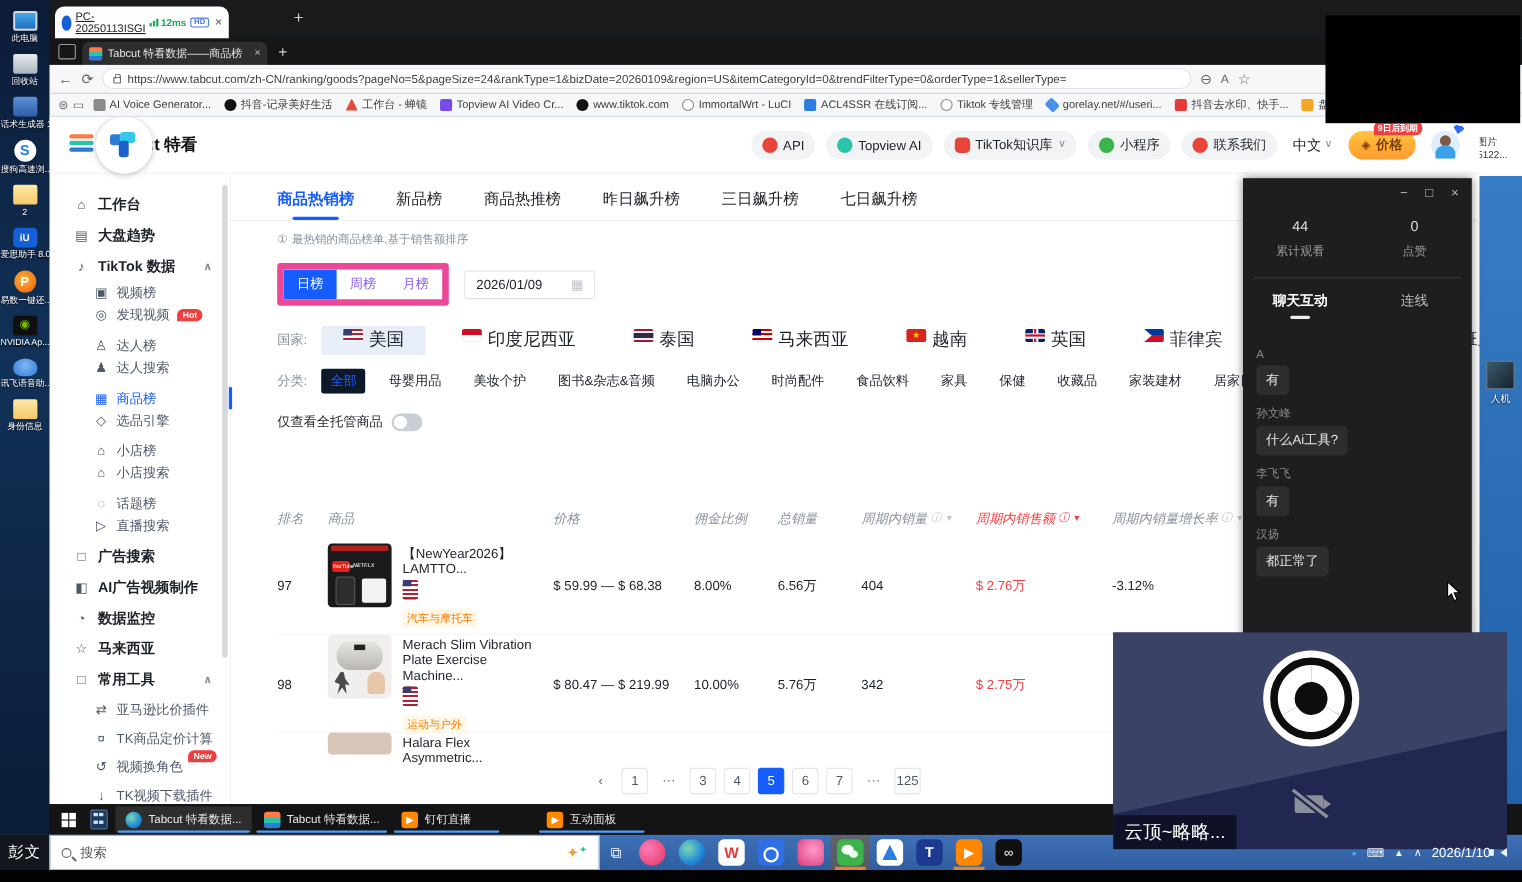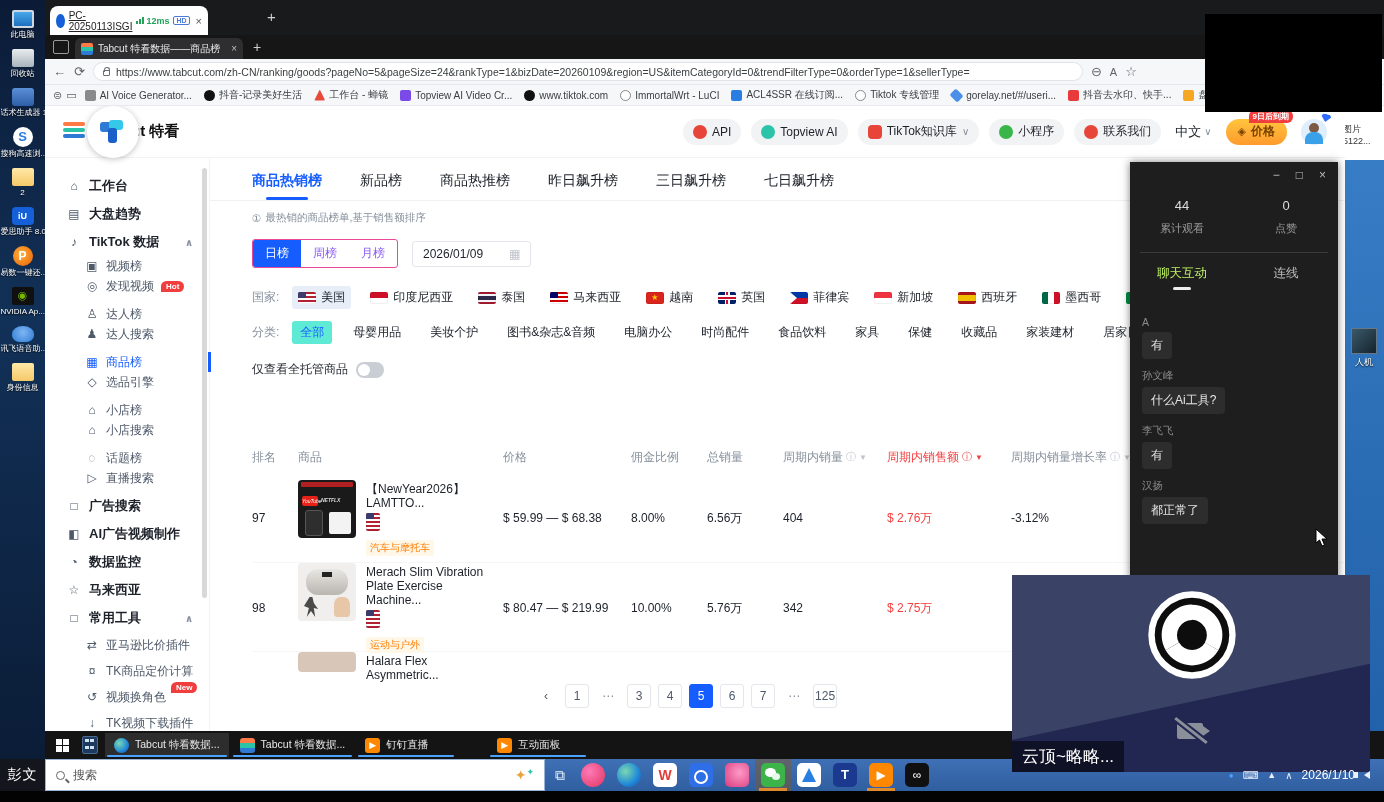--- a/index.html
+++ b/index.html
@@ -80,28 +80,28 @@
   .sind{position:absolute;right:0;width:3px;height:20px;background:#165dff;}
   
   .main{position:absolute;left:165px;top:52px;width:1135px;height:573px;padding:14px 0 0 42px;}
   .tabs{display:flex;gap:38px;font-size:14px;color:#1d2129;position:relative;}
   .tabs .tb{padding-bottom:10px;position:relative;}
   .tabs .tb.active{color:#165dff;font-weight:bold;}
   .tabs .tb.active::after{content:"";position:absolute;left:14px;right:14px;bottom:0;height:3px;background:#165dff;border-radius:2px;}
   .tabdiv{height:1px;background:#f0f1f3;margin:0 0 10px -42px;}
   .infoline{color:#86909c;font-size:10.5px;display:flex;gap:4px;align-items:center;}
   .controls{display:flex;gap:14px;margin-top:14px;align-items:center;}
-  .seg{display:flex;border:1px solid #ec4899;border-radius:3px;overflow:hidden;}
+  .seg{display:flex;border:6px solid #ec4899;border-radius:3px;overflow:hidden;}
   .seg span{padding:5px 12px;font-size:12px;color:#8b5cf6;}
   .seg span.active{background:#165dff;color:#fff;}
   .dateinp{border:1px solid #e5e6eb;border-radius:3px;padding:5px 10px;display:flex;gap:26px;align-items:center;font-size:12px;color:#1d2129;}
   .dateinp .cal{color:#c0c4cc;}
   .frow{display:flex;align-items:center;gap:13px;margin-top:18px;flex-wrap:nowrap;white-space:nowrap;overflow:hidden;}
   .frow .flabel{color:#86909c;flex:0 0 auto;}
-  .citem{display:flex;align-items:center;gap:5px;color:#1d2129;font-size:12px;padding:3px 6px;border-radius:3px;flex:0 0 auto;}
+  .citem{display:flex;align-items:flex-start;gap:5px;color:#1d2129;font-size:16px;padding:3px 20px;border-radius:3px;flex:0 0 auto;}
   .citem.active{background:#e8eef8;}
   .flag{width:18px;height:12px;border-radius:2px;display:inline-block;position:relative;overflow:hidden;box-shadow:inset 0 0 0 1px rgba(0,0,0,.06);flex:0 0 18px;}
   .f-us{background:repeating-linear-gradient(180deg,#b22234 0 2px,#fff 2px 4px);}
   .f-us::after,.f-my::after{content:"";position:absolute;left:0;top:0;width:8px;height:6px;background:#3c3b6e;}
   .f-id{background:linear-gradient(180deg,#ce1126 50%,#fff 50%);}
   .f-th{background:linear-gradient(180deg,#a51931 0 17%,#f4f5f8 17% 33%,#2d2a4a 33% 67%,#f4f5f8 67% 83%,#a51931 83%);}
   .f-my{background:repeating-linear-gradient(180deg,#cc0001 0 2px,#fff 2px 4px);}
   .f-my::after{background:#010066;}
   .f-vn{background:#da251d;}
   .f-vn::after{content:"★";position:absolute;left:5px;top:0;color:#ffcd00;font-size:8px;line-height:12px;}
@@ -110,28 +110,28 @@
   .f-ph::after{content:"";position:absolute;left:0;top:0;border-top:6px solid transparent;border-bottom:6px solid transparent;border-left:7px solid #fff;}
   .f-sg{background:linear-gradient(180deg,#ef3340 50%,#fff 50%);}
   .f-es{background:linear-gradient(180deg,#aa151b 25%,#f1bf00 25% 75%,#aa151b 75%);}
   .f-mx{background:linear-gradient(90deg,#006847 33%,#fff 33% 67%,#ce1126 67%);}
   .f-it{background:linear-gradient(90deg,#009246 33%,#fff 33% 67%,#ce2b37 67%);}
   .f-jp{background:#fff;}
   .f-jp::after{content:"";position:absolute;left:6px;top:3px;width:6px;height:6px;border-radius:50%;background:#bc002d;}
   .f-br{background:#009c3b;}
   .f-br::after{content:"";position:absolute;left:6px;top:3px;width:6px;height:6px;background:#ffdf00;transform:rotate(45deg);}
   .cat{padding:3px 8px;border-radius:3px;color:#1d2129;flex:0 0 auto;}
-  .cat.active{background:#5eead4;color:#165dff;}
+  .cat.active{background:#0f172a;color:#165dff;}
   .togglerow{display:flex;align-items:center;gap:8px;margin-top:17px;color:#1d2129;}
   .switch{width:28px;height:16px;border-radius:8px;background:#c9cdd4;position:relative;}
   .switch::after{content:"";position:absolute;left:2px;top:2px;width:12px;height:12px;border-radius:50%;background:#fff;}
   
   .tablewrap{margin-top:62px;}
   .thead,.trow{display:grid;grid-template-columns:46px 205px 128px 76px 76px 104px 124px 130px;align-items:center;}
-  .thead{color:#86909c;font-size:12px;height:34px;}
+  .thead{color:#86909c;font-size:12px;height:34px;font-style:italic;}
   .thead .hcell{display:flex;align-items:center;gap:3px;}
   .thead .red{color:#f53f3f;}
   .tinfo{font-size:10px;color:#c0c4cc;}
   .sorts{font-size:8px;color:#c0c4cc;}
   .trow{height:88px;}
   .pimg{width:58px;height:58px;border-radius:4px;overflow:hidden;position:relative;flex:0 0 58px;}
   .prodcell{display:flex;gap:10px;}
   .pmeta{display:flex;flex-direction:column;gap:3px;padding-top:2px;}
   .ptitle{font-size:12px;color:#1d2129;line-height:14px;max-width:130px;}
   .tag{color:#ff7d00;background:#fff7e8;font-size:10px;border-radius:2px;padding:1px 4px;align-self:flex-start;margin-top:6px;}
@@ -210,21 +210,21 @@
   
   .chat{left:1130px;top:162px;width:208px;height:569px;background:#1e1e1e;color:#ddd;box-shadow:0 0 8px rgba(0,0,0,.5);}
   .chat .bar{height:26px;display:flex;align-items:center;justify-content:flex-end;gap:16px;padding:0 12px;color:#bbb;font-size:12px;}
   .chat .stats{display:flex;margin-top:10px;}
   .chat .stat{flex:1;text-align:center;}
   .chat .stat .v{font-size:13px;color:#ddd;}
   .chat .stat .k{font-size:11px;color:#9a9a9a;margin-top:8px;}
   .chat .div{height:1px;background:#3a3a3a;margin:16px 10px 0;}
   .chat .ctabs{display:flex;margin-top:12px;}
   .chat .ctab{flex:1;text-align:center;font-size:12.5px;color:#bbb;padding-bottom:8px;position:relative;}
-  .chat .ctab.active{color:#bef264;font-weight:normal;}
+  .chat .ctab.active{color:#ffffff;font-weight:bold;}
   .chat .ctab.active::after{content:"";position:absolute;left:calc(50% - 9px);bottom:0;width:18px;height:3px;background:#eee;border-radius:2px;}
   .msgs{padding:26px 12px 0;}
   .msg{margin-bottom:10px;}
   .msg .u{font-size:10.5px;color:#8a8a8a;margin-bottom:4px;}
   .msg .b{display:inline-block;background:#2d2d2d;border-radius:4px;padding:5px 9px;font-size:12px;color:#e4e4e4;}
   
   .blackbox{left:1205px;top:14px;width:177px;height:98px;background:#000;}
   .scrap{left:1341px;top:95px;width:43px;height:65px;background:#fff;padding:28px 2px 0;font-size:9px;color:#333;overflow:hidden;}
   .rdicon{left:1344px;top:328px;width:40px;display:flex;flex-direction:column;align-items:center;}
   .rdicon .pic{width:26px;height:26px;background:linear-gradient(135deg,#3a5a6a,#15232c);border:1px solid #678;}

